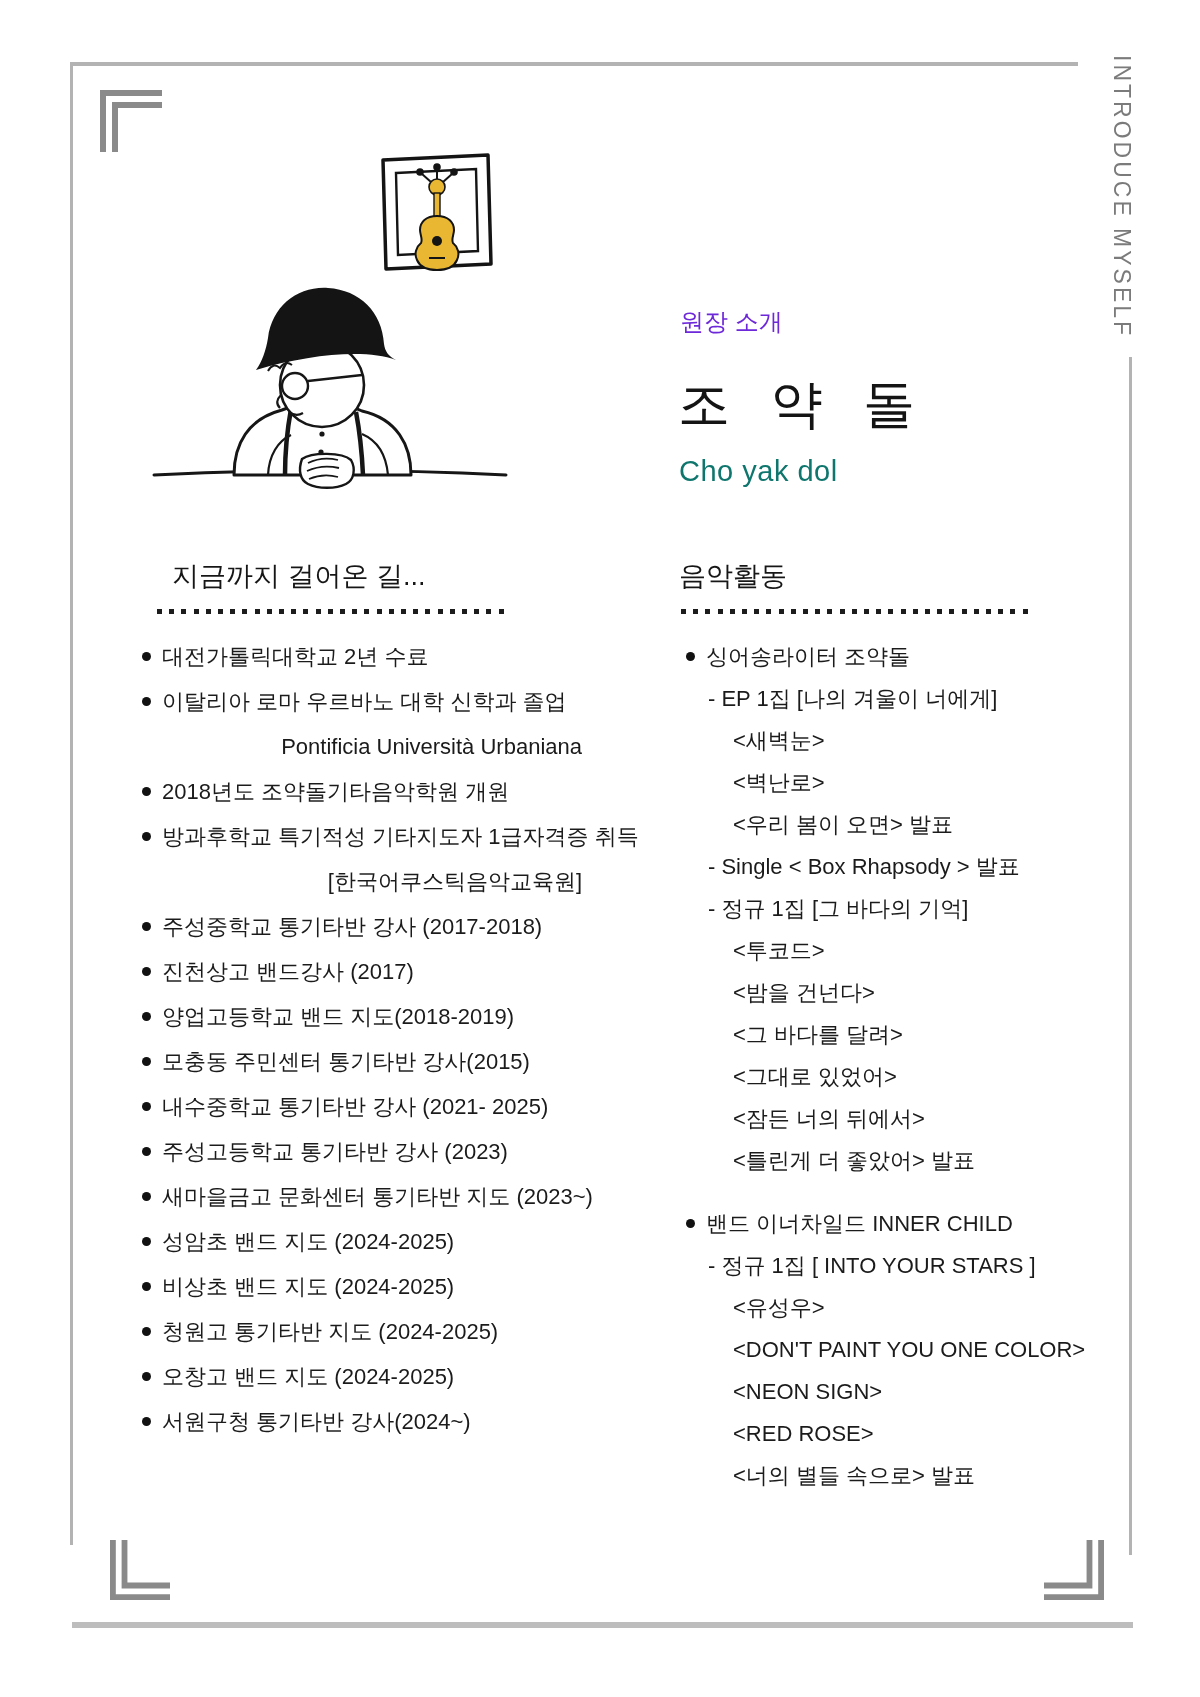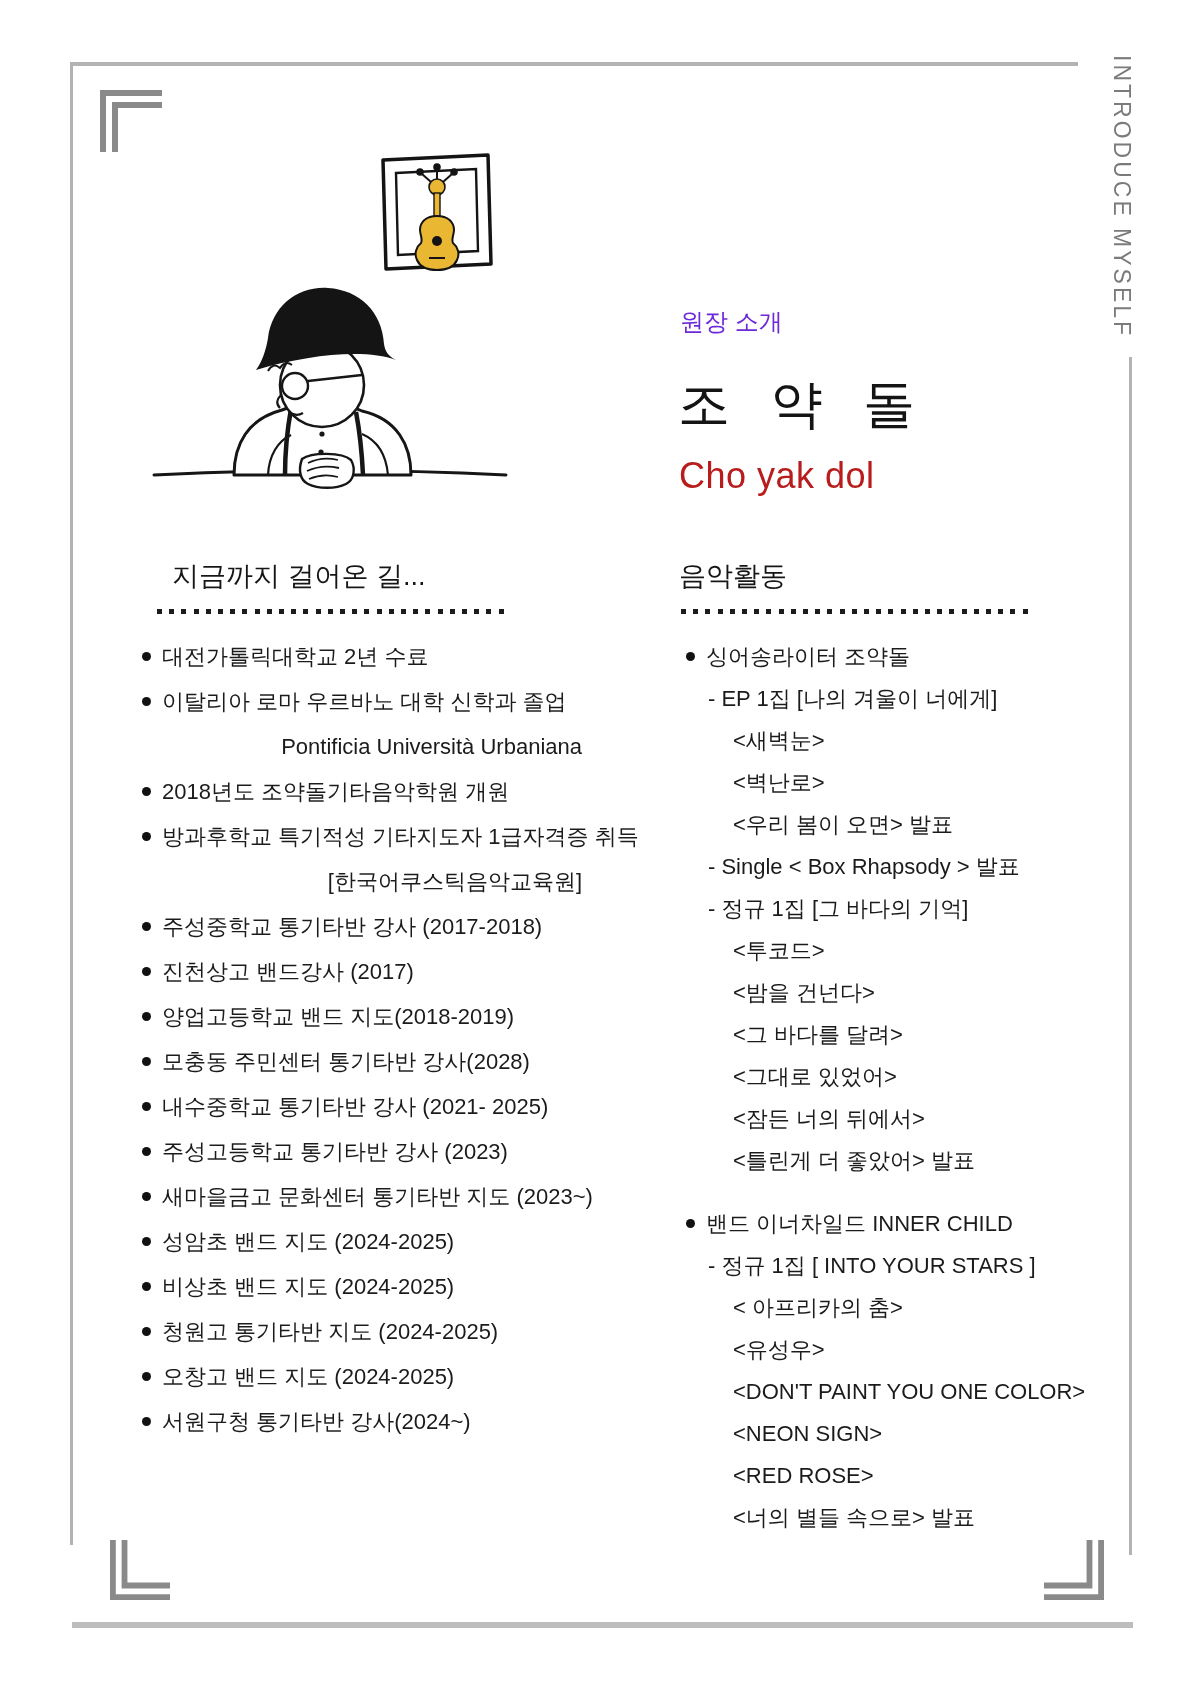--- a/index.html
+++ b/index.html
@@ -17,21 +17,21 @@
   
   .vertical-label{
     position:absolute;left:1108px;top:55px;writing-mode:vertical-rl;
     font-size:23px;letter-spacing:3px;color:#7b7b7b;white-space:nowrap;
   }
   
   .illustration{position:absolute;left:150px;top:148px;}
   
   .profile-kicker{position:absolute;left:680px;top:306px;font-size:24px;color:#6d28d9;}
   .profile-name{position:absolute;left:678px;top:370px;font-size:52px;letter-spacing:13px;color:#141414;}
-  .profile-roman{position:absolute;left:679px;top:455px;font-size:36px;color:#b91c1c;letter-spacing:0.5px;}
+  .profile-roman{position:absolute;left:679px;top:455px;font-size:29px;color:#0f766e;letter-spacing:0.5px;}
   
   .col{position:absolute;top:558px;}
   .career-col{left:142px;width:440px;}
   .music-col{left:686px;width:480px;}
   .col-heading{margin:0;font-size:27px;font-weight:normal;color:#161616;white-space:nowrap;}
   .career-col .col-heading{margin-left:30px;}
   .music-col .col-heading{margin-left:-7px;}
   .dotted{
     margin-top:15px;height:5px;
     background:repeating-linear-gradient(90deg,#1c1c1c 0 5px,transparent 5px 12.2px);
@@ -131,21 +131,21 @@
   <div class="list" id="career-list">
       <div class="line bullet">대전가톨릭대학교 2년 수료</div>
       <div class="line bullet">이탈리아 로마 우르바노 대학 신학과 졸업</div>
       <div class="line sub">Pontificia Università Urbaniana</div>
       <div class="line bullet">2018년도 조약돌기타음악학원 개원</div>
       <div class="line bullet">방과후학교 특기적성 기타지도자 1급자격증 취득</div>
       <div class="line sub">[한국어쿠스틱음악교육원]</div>
       <div class="line bullet">주성중학교 통기타반 강사 (2017-2018)</div>
       <div class="line bullet">진천상고 밴드강사 (2017)</div>
       <div class="line bullet">양업고등학교 밴드 지도(2018-2019)</div>
-      <div class="line bullet">모충동 주민센터 통기타반 강사(2028)</div>
+      <div class="line bullet">모충동 주민센터 통기타반 강사(2015)</div>
       <div class="line bullet">내수중학교 통기타반 강사 (2021- 2025)</div>
       <div class="line bullet">주성고등학교 통기타반 강사  (2023)</div>
       <div class="line bullet">새마을금고 문화센터 통기타반 지도 (2023~)</div>
       <div class="line bullet">성암초 밴드 지도 (2024-2025)</div>
       <div class="line bullet">비상초 밴드 지도 (2024-2025)</div>
       <div class="line bullet">청원고 통기타반 지도 (2024-2025)</div>
       <div class="line bullet">오창고 밴드 지도 (2024-2025)</div>
       <div class="line bullet">서원구청 통기타반 강사(2024~)</div>
     </div>
 </section>
@@ -162,20 +162,19 @@
       <div class="line entry">- Single  &lt; Box Rhapsody &gt; 발표</div>
       <div class="line entry">- 정규 1집 [그 바다의 기억]</div>
       <div class="line song">&lt;투코드&gt;</div>
       <div class="line song">&lt;밤을 건넌다&gt;</div>
       <div class="line song">&lt;그 바다를 달려&gt;</div>
       <div class="line song">&lt;그대로 있었어&gt;</div>
       <div class="line song">&lt;잠든 너의 뒤에서&gt;</div>
       <div class="line song">&lt;틀린게 더 좋았어&gt;  발표</div>
       <div class="line bullet group-title group-gap">밴드 이너차일드 INNER CHILD</div>
       <div class="line entry">- 정규 1집 [ INTO YOUR STARS ]</div>
-      <div class="line song">&lt; 아프리카의 춤&gt;</div>
       <div class="line song">&lt;유성우&gt;</div>
       <div class="line song">&lt;DON'T PAINT YOU ONE COLOR&gt;</div>
       <div class="line song">&lt;NEON SIGN&gt;</div>
       <div class="line song">&lt;RED ROSE&gt;</div>
       <div class="line song">&lt;너의 별들 속으로&gt;  발표</div>
     </div>
 </section>
 
 </body></html>

